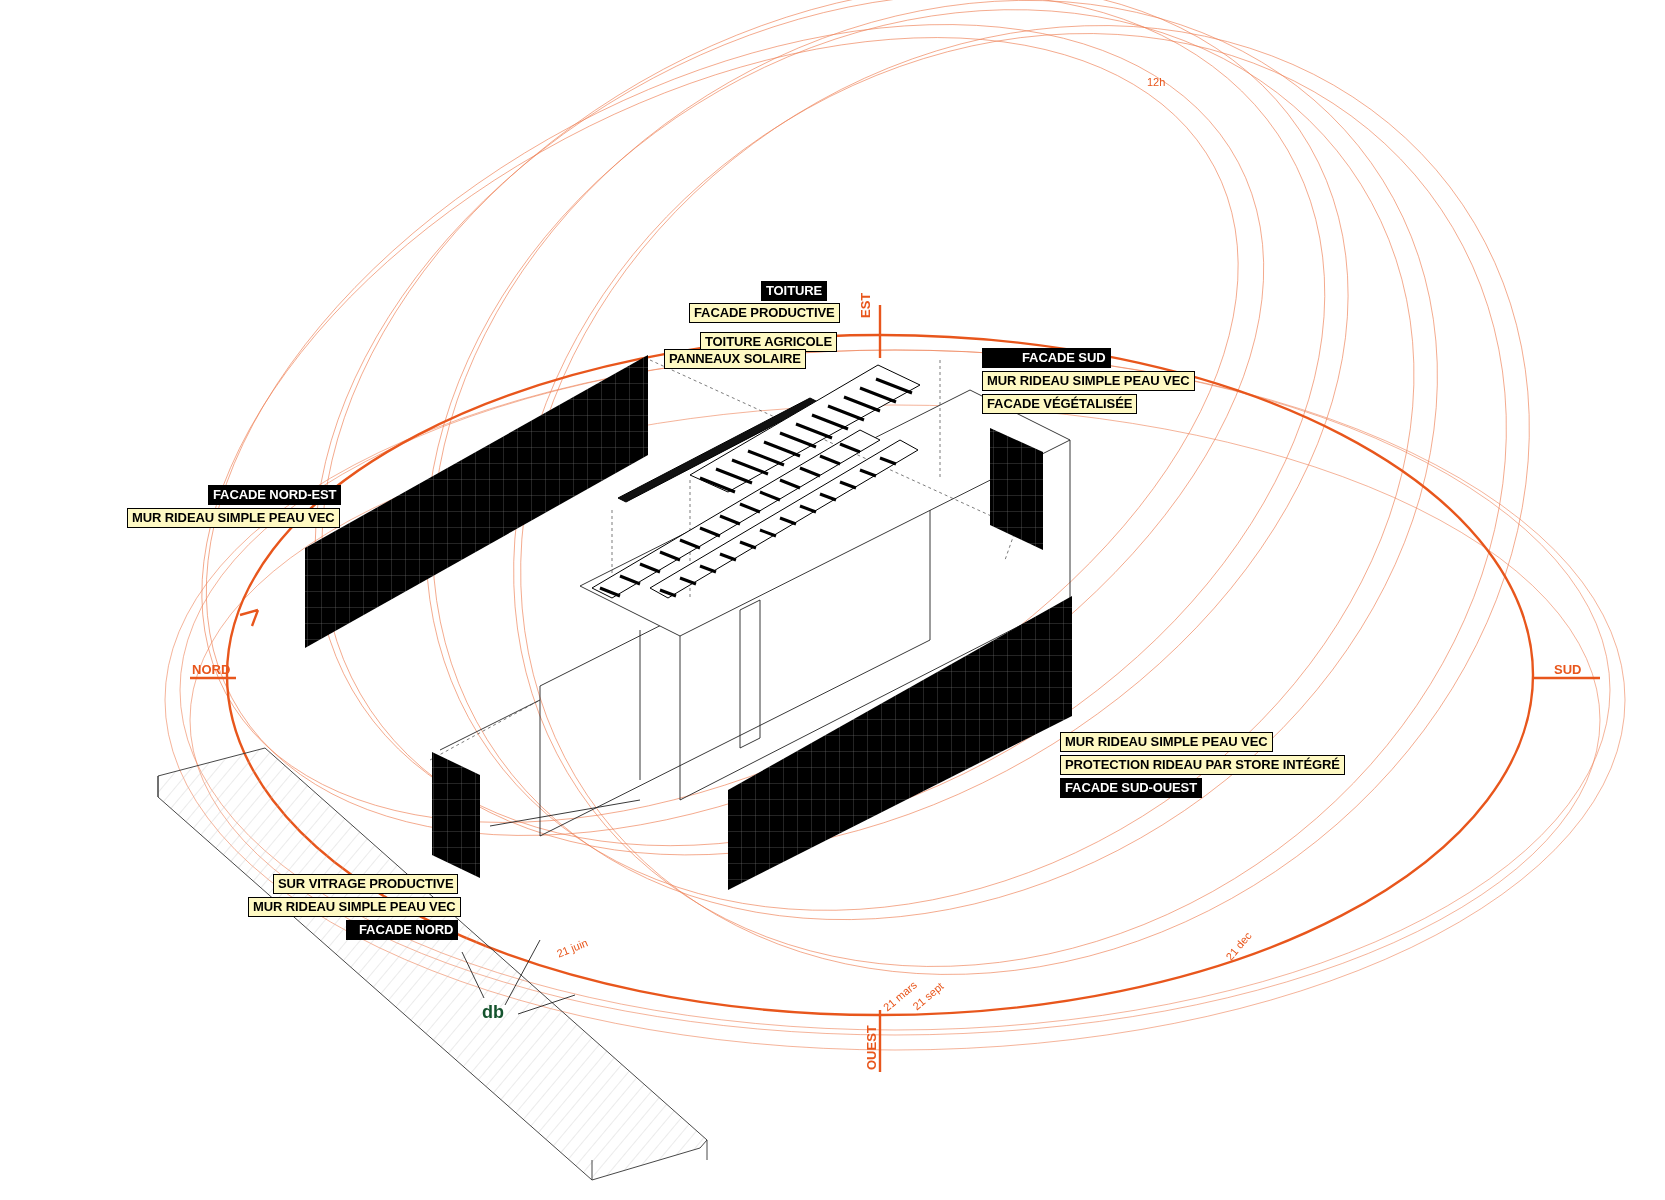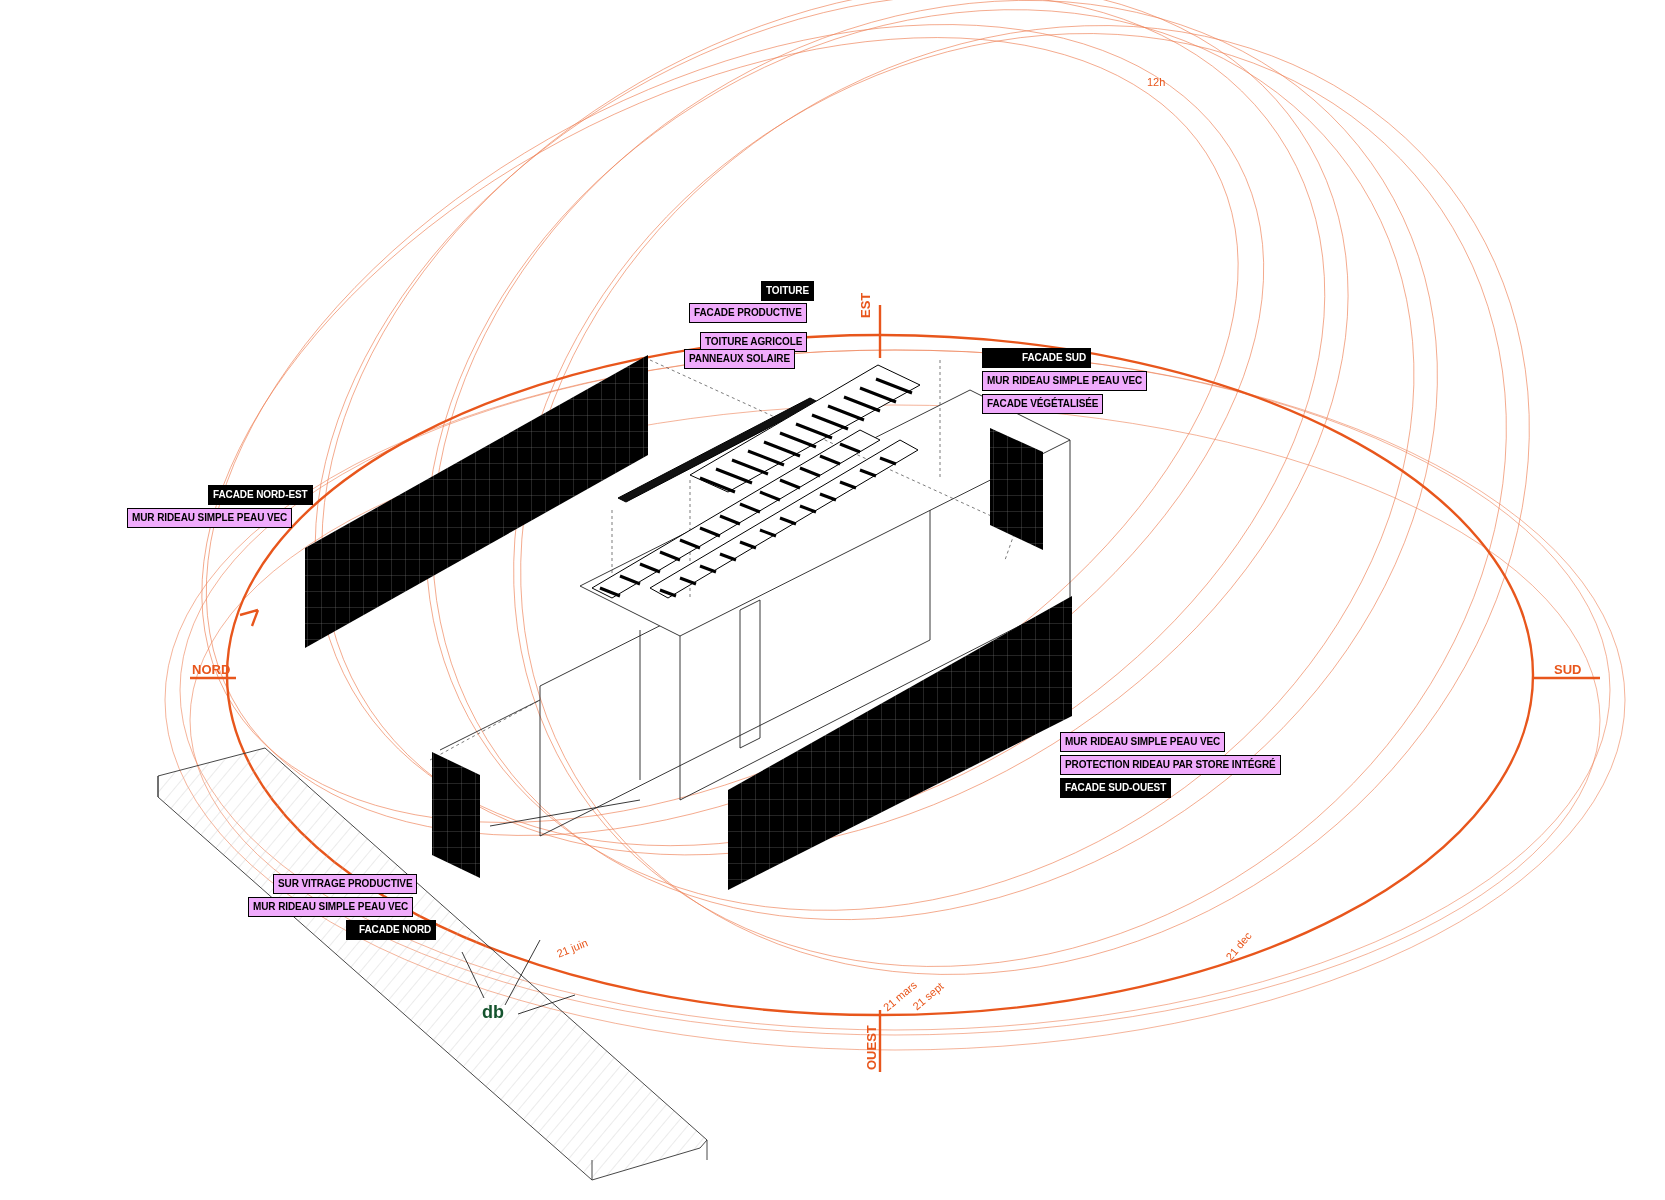--- a/index.html
+++ b/index.html
@@ -1,19 +1,19 @@
 <!DOCTYPE html>
 <html><head>
 <meta charset="utf-8">
 <style>
   html, body { margin:0; padding:0; background:#ffffff; }
   body { width:1665px; height:1200px; overflow:hidden; position:relative; font-family:"Liberation Sans", sans-serif; }
   svg { position:absolute; left:0; top:0; }
-  .lbl { position:absolute; font-family:"Liberation Sans", sans-serif; font-weight:700; font-size:10px; letter-spacing:-0.1px; line-height:16px; padding:1px 4px; white-space:nowrap; }
-  .lbl.w { background:#f0abfc; color:#000; border:1.5px solid #000; }
+  .lbl { position:absolute; font-family:"Liberation Sans", sans-serif; font-weight:700; font-size:13px; letter-spacing:-0.1px; line-height:16px; padding:1px 4px; white-space:nowrap; }
+  .lbl.w { background:#fef9c3; color:#000; border:1.5px solid #000; }
   .lbl.b { background:#000; color:#fff; border:1.5px solid #000; }
   .orient { position:absolute; color:#e8561c; font-weight:700; font-size:13px; font-family:"Liberation Sans", sans-serif; }
   .date { position:absolute; color:#e8561c; font-size:11px; font-family:"Liberation Sans", sans-serif; white-space:nowrap; }
   .db { position:absolute; font-weight:700; font-size:18px; color:#14532d; font-family:"Liberation Sans", sans-serif; }
 </style>
 </head>
 <body>
 
 <svg width="1665" height="1200" viewBox="0 0 1665 1200">
   <defs>
@@ -102,21 +102,21 @@
 <div class="date" style="left:1147px;top:68px;margin-top:8px;">12h</div>
 <div class="date" style="left:556px;top:942px;transform:rotate(-22deg);">21 juin</div>
 <div class="date" style="left:880px;top:990px;transform:rotate(-40deg);">21 mars</div>
 <div class="date" style="left:910px;top:990px;transform:rotate(-40deg);">21 sept</div>
 <div class="date" style="left:1222px;top:940px;transform:rotate(-50deg);">21 dec</div>
 
 <div>
   <div class="lbl b" style="left:761px;top:281px;">TOITURE</div>
   <div class="lbl w" style="left:689px;top:303px;">FACADE PRODUCTIVE</div>
   <div class="lbl w" style="left:700px;top:332px;">TOITURE AGRICOLE</div>
-  <div class="lbl w" style="left:684px;top:349px;">PANNEAUX SOLAIRE</div>
+  <div class="lbl w" style="left:664px;top:349px;">PANNEAUX SOLAIRE</div>
 </div>
 
 <div>
   <div class="lbl b" style="left:982px;top:348px;padding-left:39px;">FACADE SUD</div>
   <div class="lbl w" style="left:982px;top:371px;">MUR RIDEAU SIMPLE PEAU VEC</div>
   <div class="lbl w" style="left:982px;top:394px;text-align:center;">FACADE VÉGÉTALISÉE</div>
 </div>
 
 <div>
   <div class="lbl b" style="left:200px;top:485px;margin-left:8px;">FACADE NORD-EST</div>

